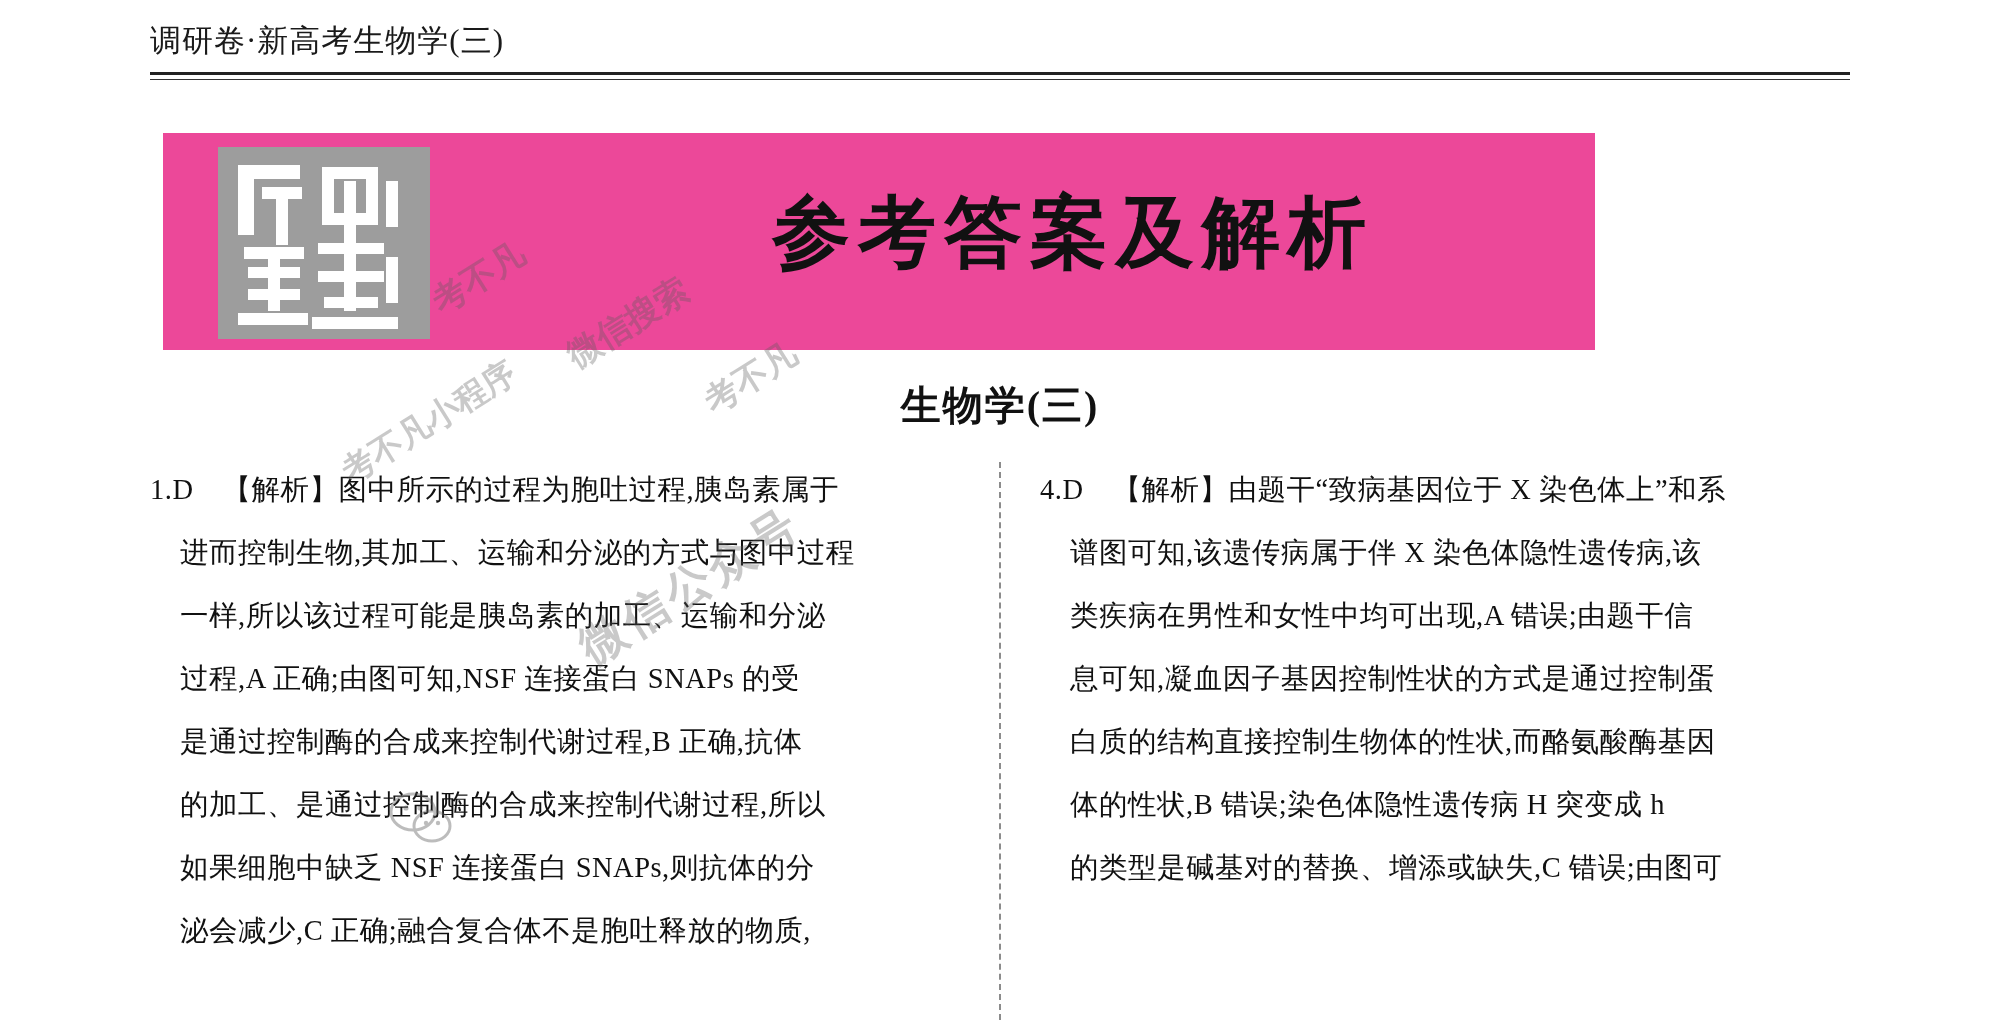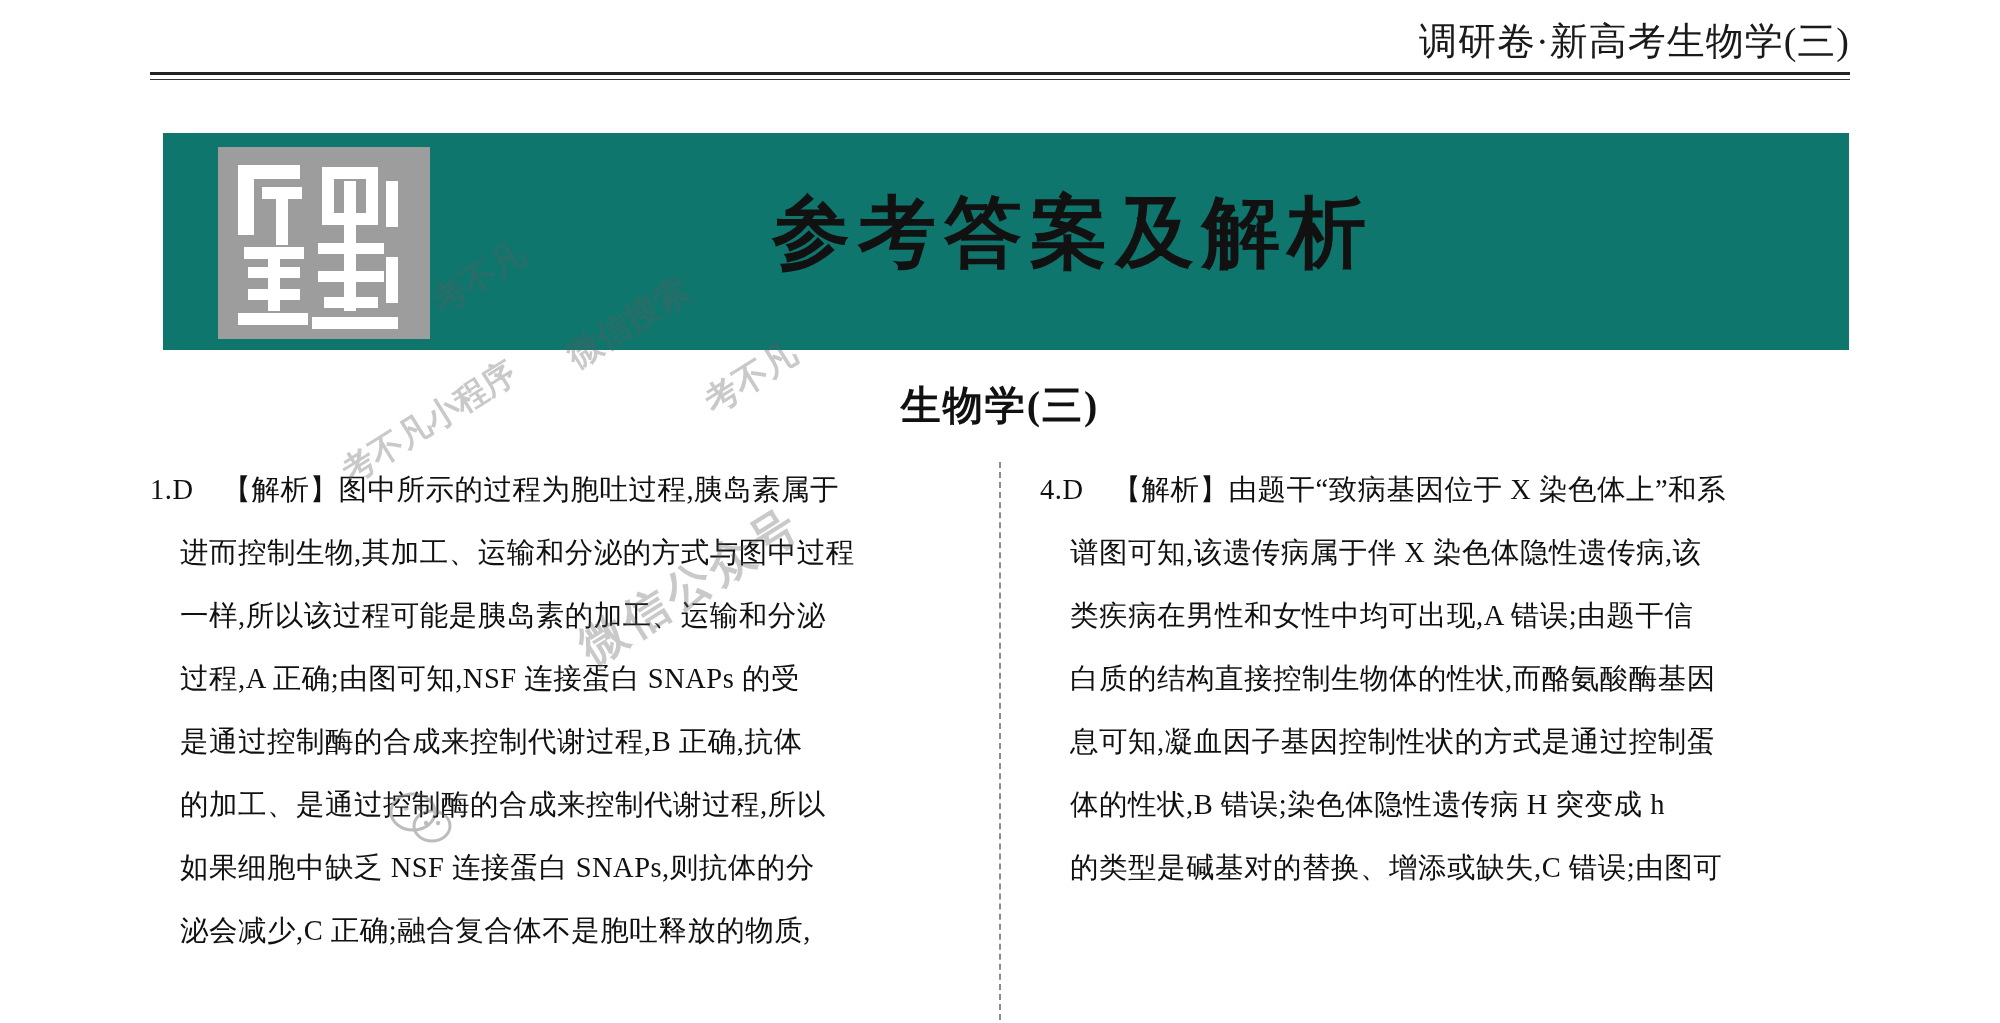--- a/index.html
+++ b/index.html
@@ -25,22 +25,22 @@
 
   
   .runhead {
     position: absolute;
     left: 150px;
     top: 14px;
     width: 1700px;
     height: 54px;
     display: flex;
     align-items: center;
-    justify-content: flex-end;
-    font-size: 38px;
+    justify-content: flex-start;
+    font-size: 31px;
     letter-spacing: 1px;
     color: #1a1a1a;
   }
   .runhead .left { white-space: nowrap; }
   .runhead .right { white-space: nowrap; }
 
   .rule-outer {
     position: absolute;
     left: 150px;
     top: 72px;
@@ -55,23 +55,23 @@
     width: 1700px;
     height: 1px;
     background: #333;
   }
 
   
   .banner {
     position: absolute;
     left: 163px;
     top: 133px;
-    width: 1686px;
+    width: 1432px;
     height: 217px;
-    background: #0f766e;
+    background: #ec4899;
   }
   .seal {
     position: absolute;
     left: 55px;
     top: 14px;
     width: 212px;
     height: 192px;
     background: #9d9d9d;
     overflow: hidden;
   }
@@ -221,22 +221,22 @@
         <div class="qline cont">如果细胞中缺乏 NSF 连接蛋白 SNAPs,则抗体的分</div>
         <div class="qline cont">泌会减少,C 正确;融合复合体不是胞吐释放的物质,</div>
       </div>
     </div>
 
     <div class="col">
       <div class="qblock">
         <div class="qline first">4.D　【解析】由题干“致病基因位于 X 染色体上”和系</div>
         <div class="qline cont">谱图可知,该遗传病属于伴 X 染色体隐性遗传病,该</div>
         <div class="qline cont">类疾病在男性和女性中均可出现,A 错误;由题干信</div>
+        <div class="qline cont">息可知,凝血因子基因控制性状的方式是通过控制蛋</div>
         <div class="qline cont">白质的结构直接控制生物体的性状,而酪氨酸酶基因</div>
-        <div class="qline cont">息可知,凝血因子基因控制性状的方式是通过控制蛋</div>
         <div class="qline cont">体的性状,B 错误;染色体隐性遗传病 H 突变成 h</div>
         <div class="qline cont">的类型是碱基对的替换、增添或缺失,C 错误;由图可</div>
       </div>
     </div>
   </div>
 
   <div class="divider"></div>
 
   <div class="wm wm-a">考不凡</div>
   <div class="wm wm-b">微信搜索</div>

